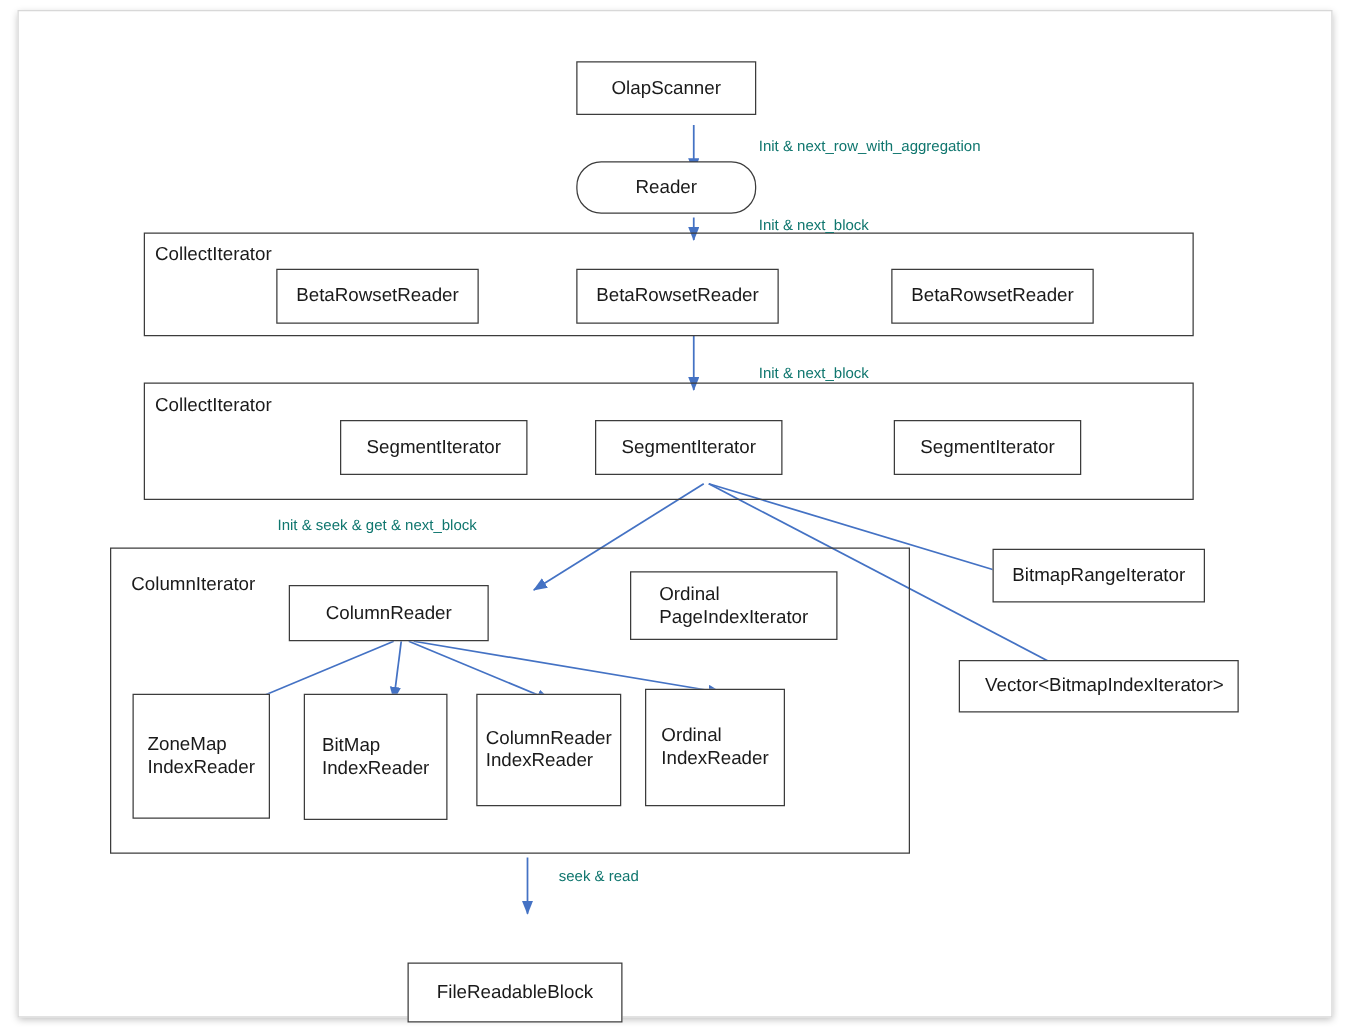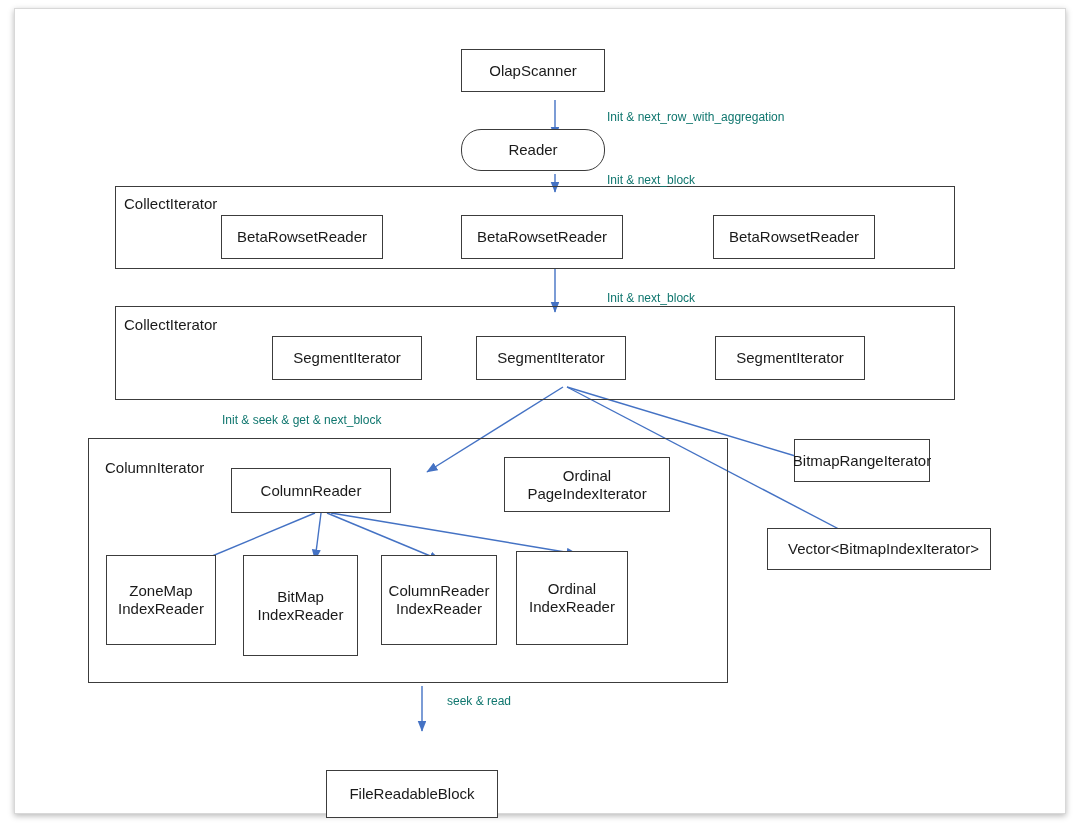--- a/index.html
+++ b/index.html
@@ -30,21 +30,20 @@
     position: absolute;
     box-sizing: border-box;
     border: 1px solid #3c3c3c;
     background: #ffffff;
     color: #1a1a1a;
     font-size: 15px;
     line-height: 1.2;
     display: flex;
     align-items: center;
     justify-content: center;
-    text-align: center;
     white-space: pre-line;
   }
   .group {
     position: absolute;
     box-sizing: border-box;
     border: 1px solid #3c3c3c;
     background: transparent;
   }
   .group-label {
     position: absolute;
@@ -120,30 +119,30 @@
 
     <div class="edge-label" style="left:207px; top:404px;">Init &amp; seek &amp; get &amp; next_block</div>
 
     <div class="group" style="left:73px; top:429px; width:640px; height:245px;"></div>
     <div class="group-label" style="left:90px; top:450px;">ColumnIterator</div>
 
     <div class="node" style="left:216px; top:459px; width:160px; height:45px;">ColumnReader</div>
     <div class="node" style="left:489px; top:448px; width:166px; height:55px;">Ordinal
 PageIndexIterator</div>
 
-    <div class="node" style="left:91px; top:546px; width:110px; height:90px;">ZoneMap
+    <div class="node" style="left:91px; top:546px; width:110px; height:100px;">ZoneMap
 IndexReader</div>
     <div class="node" style="left:228px; top:546px; width:115px; height:101px;">BitMap
 IndexReader</div>
     <div class="node" style="left:366px; top:546px; width:116px; height:90px;">ColumnReader
 IndexReader</div>
     <div class="node" style="left:501px; top:542px; width:112px; height:94px;">Ordinal
 IndexReader</div>
 
-    <div class="node" style="left:779px; top:430px; width:136px; height:43px;">BitmapRangeIterator</div>
+    <div class="node" style="left:779px; top:430px; width:170px; height:43px;">BitmapRangeIterator</div>
     <div class="node" style="left:752px; top:519px; width:224px; height:42px;padding-left:9px;">Vector&lt;BitmapIndexIterator&gt;</div>
 
     <div class="edge-label" style="left:432px; top:685px;">seek &amp; read</div>
 
     <div class="node" style="left:311px; top:713px; width:172px; height:48px;margin-top:48px;">FileReadableBlock</div>
 
   </div>
 </div>
 
 </body></html>

